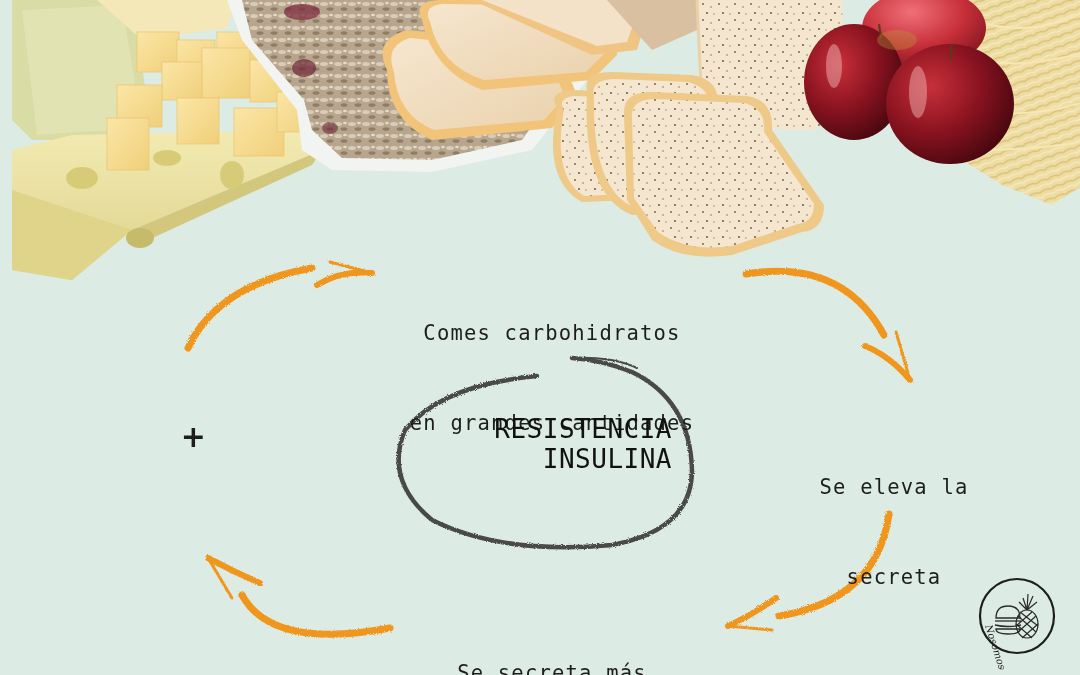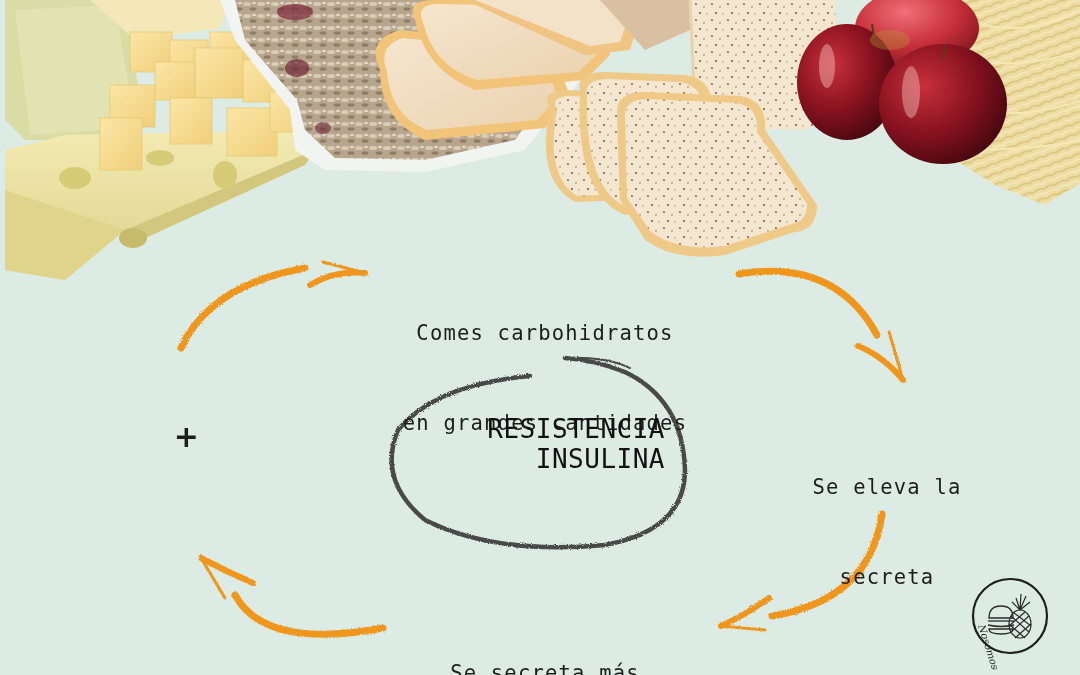--- a/index.html
+++ b/index.html
@@ -3,21 +3,21 @@
 <meta charset="utf-8">
 <style>
   html, body { margin: 0; padding: 0; }
   body {
     width: 1080px; height: 675px; overflow: hidden;
     background: #dcece4;
     font-family: "DejaVu Sans Mono", "Liberation Mono", monospace;
     color: #1d1d1d;
     position: relative;
   }
-  #canvas { position: absolute; left: 5px; top: 0; width: 972px; height: 675px; }
+  #canvas { position: absolute; left: 12px; top: 0; width: 972px; height: 675px; }
   .food-layer { position: absolute; left: 0; top: 0; width: 1080px; height: 300px; }
   .label {
     position: absolute;
     text-align: center;
     font-size: 20.5px;
     line-height: 30px;
     letter-spacing: 1.2px;
     white-space: pre;
     color: #1d1d1d;
   }

